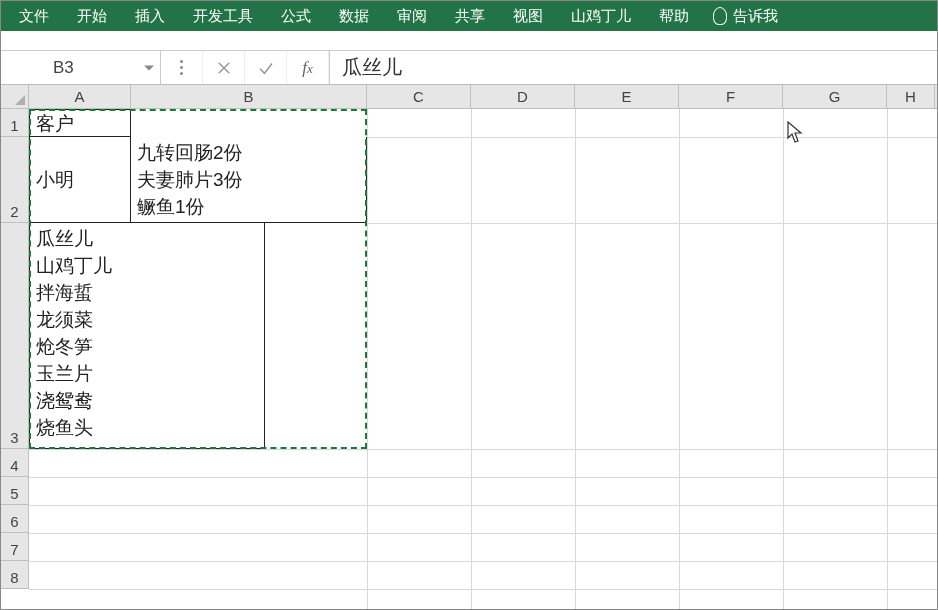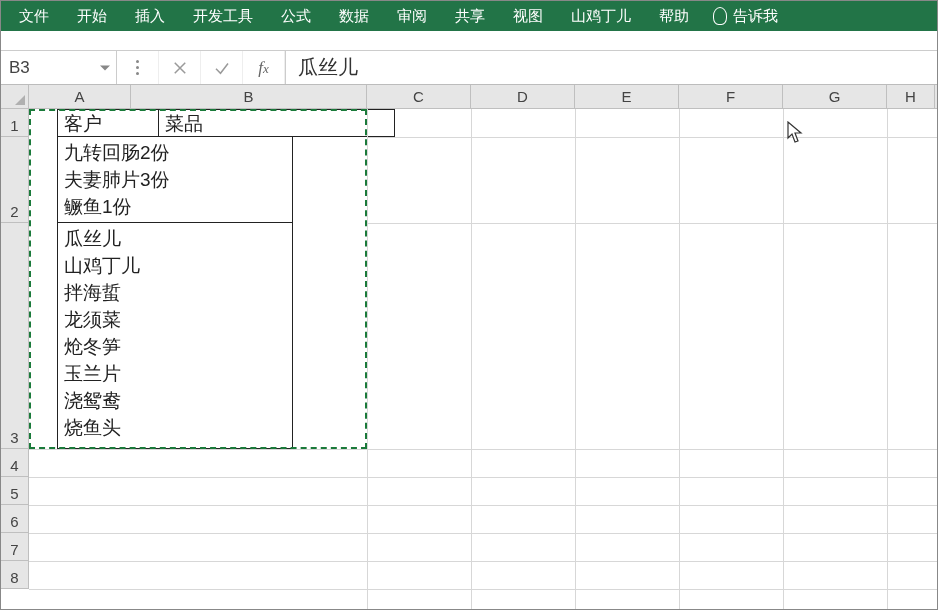--- a/index.html
+++ b/index.html
@@ -44,20 +44,21 @@
     font-size: 17px;
   }
   .namebox {
     width: 116px;
     border-right: 1px solid #ccc;
     display: flex;
     align-items: center;
     padding: 0 8px;
     position: relative;
     color: #444;
+    margin-left: 44px;
   }
   .namebox .dd {
     position: absolute; right: 6px; top: 50%; transform: translateY(-50%);
     width: 0; height: 0; border-left: 5px solid transparent; border-right: 5px solid transparent; border-top: 5px solid #888;
   }
   .fbtn {
     width: 42px;
     display: flex; align-items: center; justify-content: center;
     color: #888;
     border-right: 1px solid #eee;
@@ -108,21 +109,21 @@
   .rh {
     border-right: 1px solid #bfbfbf;
     border-bottom: 1px solid #bfbfbf;
     background: #e6e6e6;
     text-align: center;
     font-size: 15px;
     color: #444;
     display:flex; align-items:flex-end; justify-content:center;
     padding-bottom: 2px;
   }
-  .grid { position: relative; flex: 1; padding-left: 28px; }
+  .grid { position: relative; flex: 1; }
   .gridlines div.row { display: flex; }
   .cell {
     border-right: 1px solid #d7d7d7;
     border-bottom: 1px solid #d7d7d7;
     font-size: 19px;
     color: #222;
     padding: 2px 6px;
     line-height: 27px;
     white-space: pre-line;
     display:flex; align-items:center;
@@ -226,23 +227,23 @@
       <div class="rh" style="height:28px">7</div>
       <div class="rh" style="height:28px">8</div>
     </div>
 
     <div class="grid">
       <div class="gridlines">
 
         <div class="tbl">
           <div class="row" style="height:28px">
             <div class="cell cA">客户</div>
-            <div class="cell cB">菜品</div>
           </div>
           <div class="row" style="height:86px">
+            <div class="cell cA">小明</div>
             <div class="cell cB" style="align-items:flex-start">九转回肠2份
 夫妻肺片3份
 鳜鱼1份</div>
           </div>
           <div class="row" style="height:226px">
             <div class="cell cB" style="align-items:flex-start">瓜丝儿
 山鸡丁儿
 拌海蜇
 龙须菜
 炝冬笋

